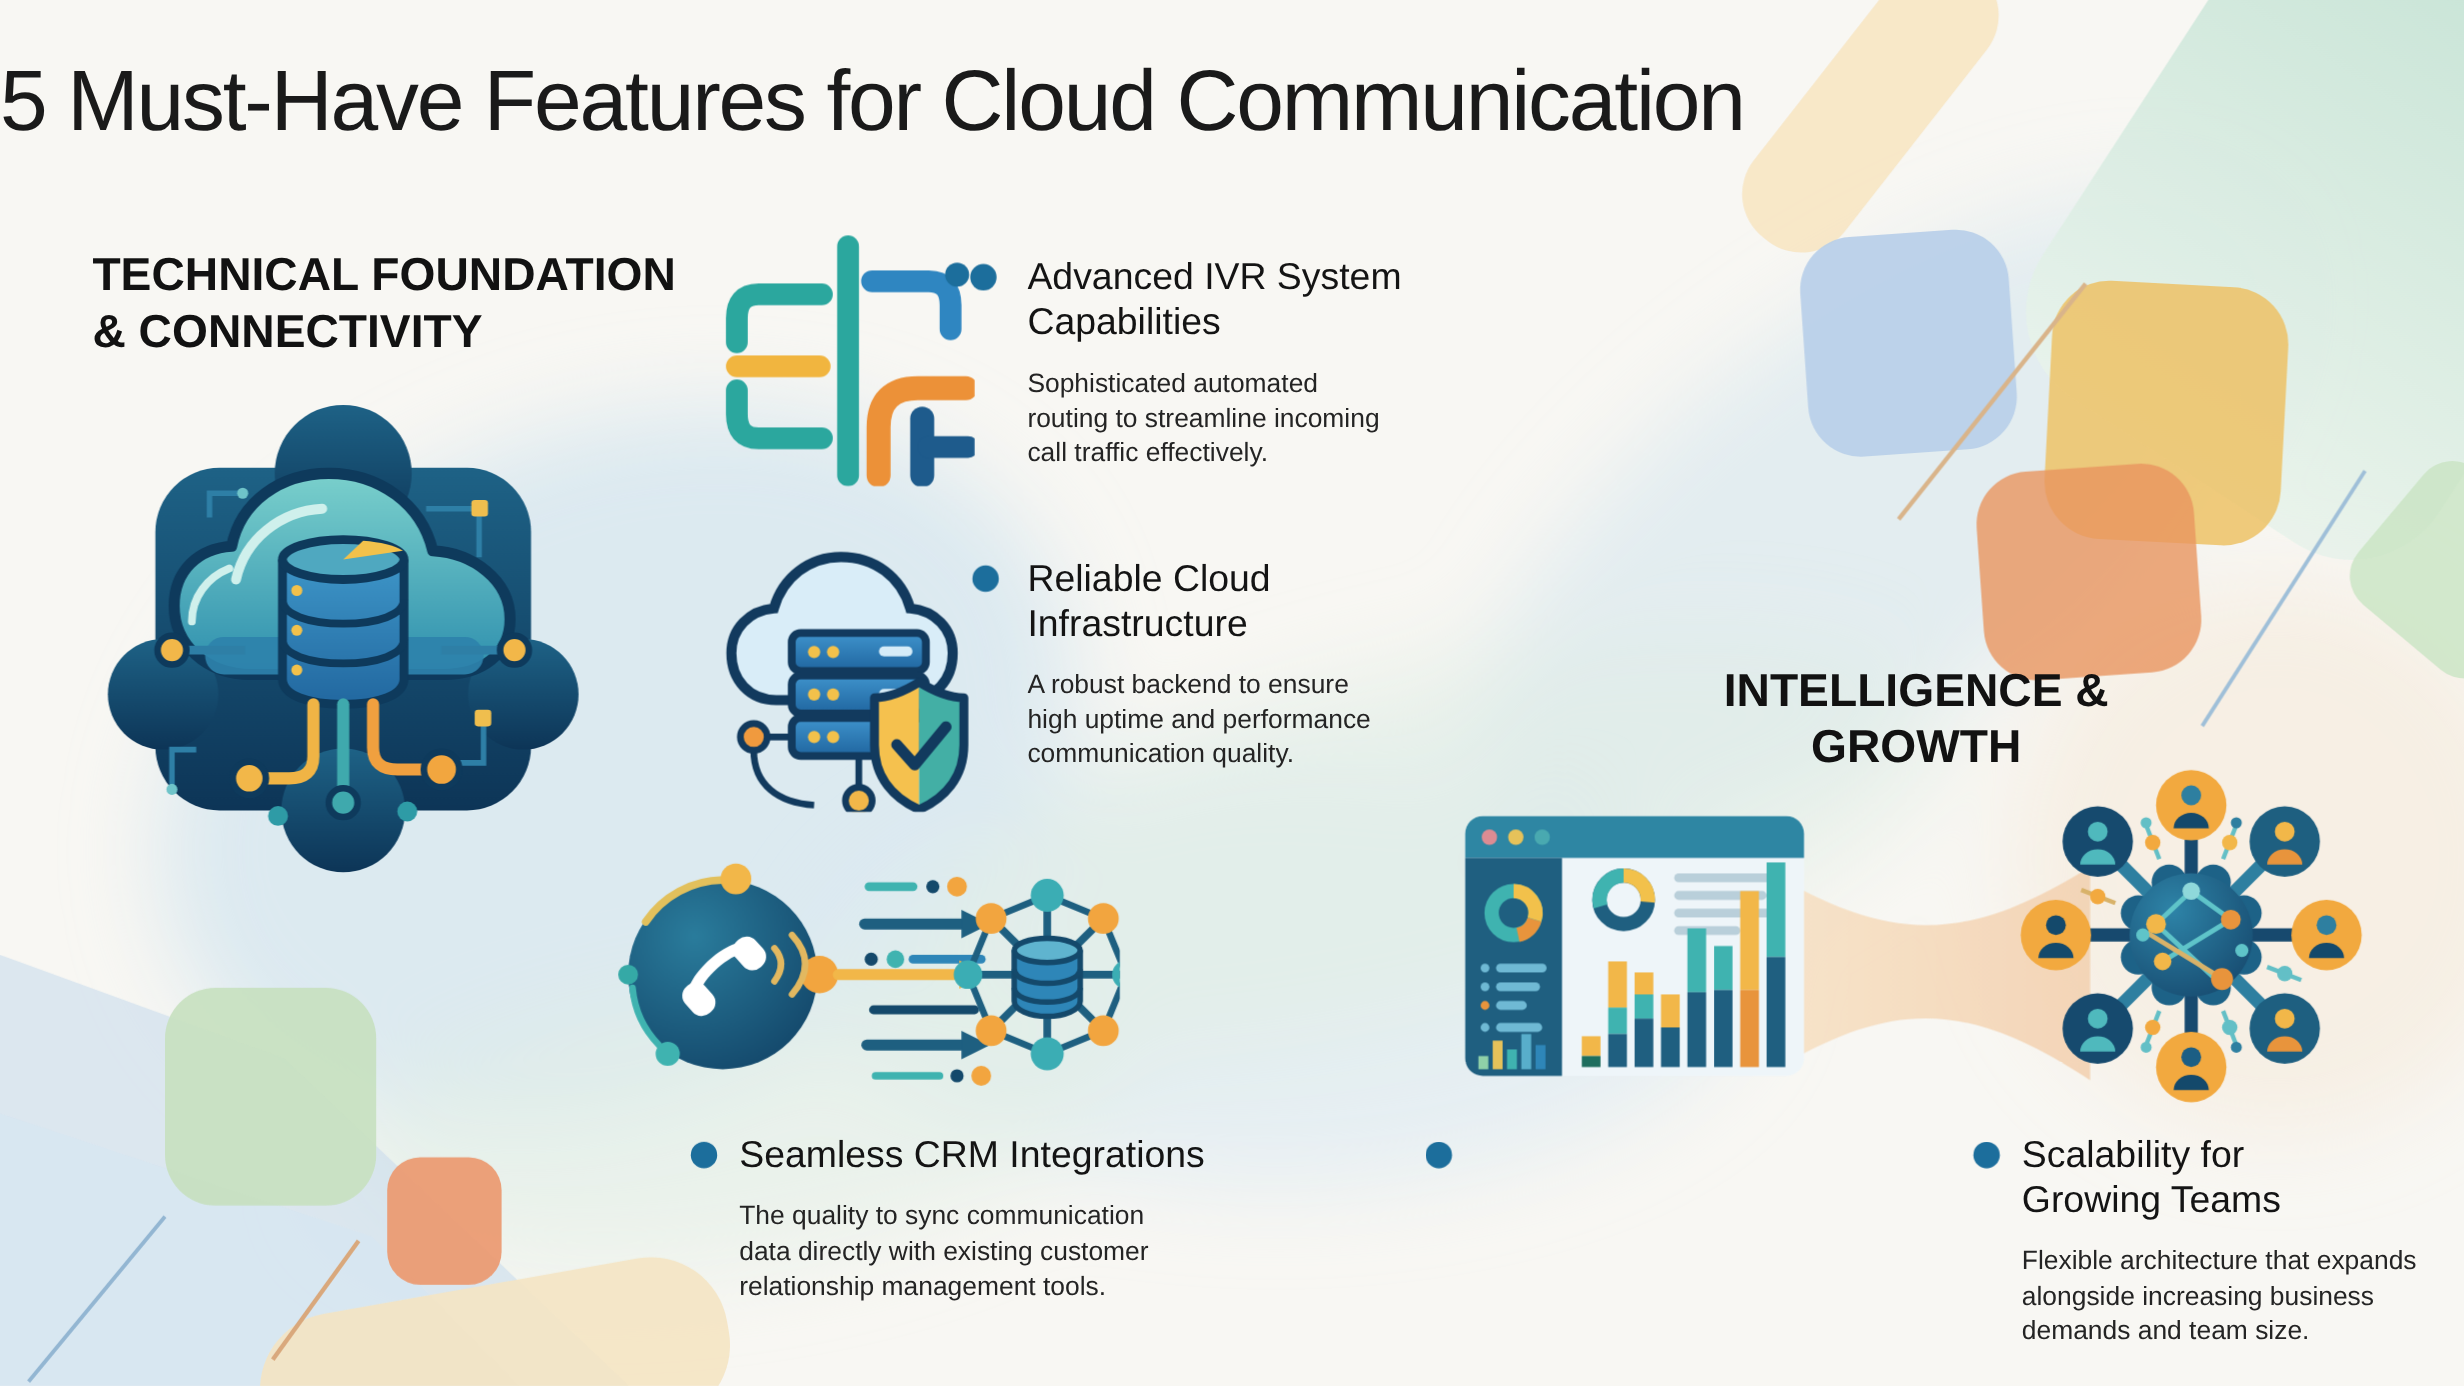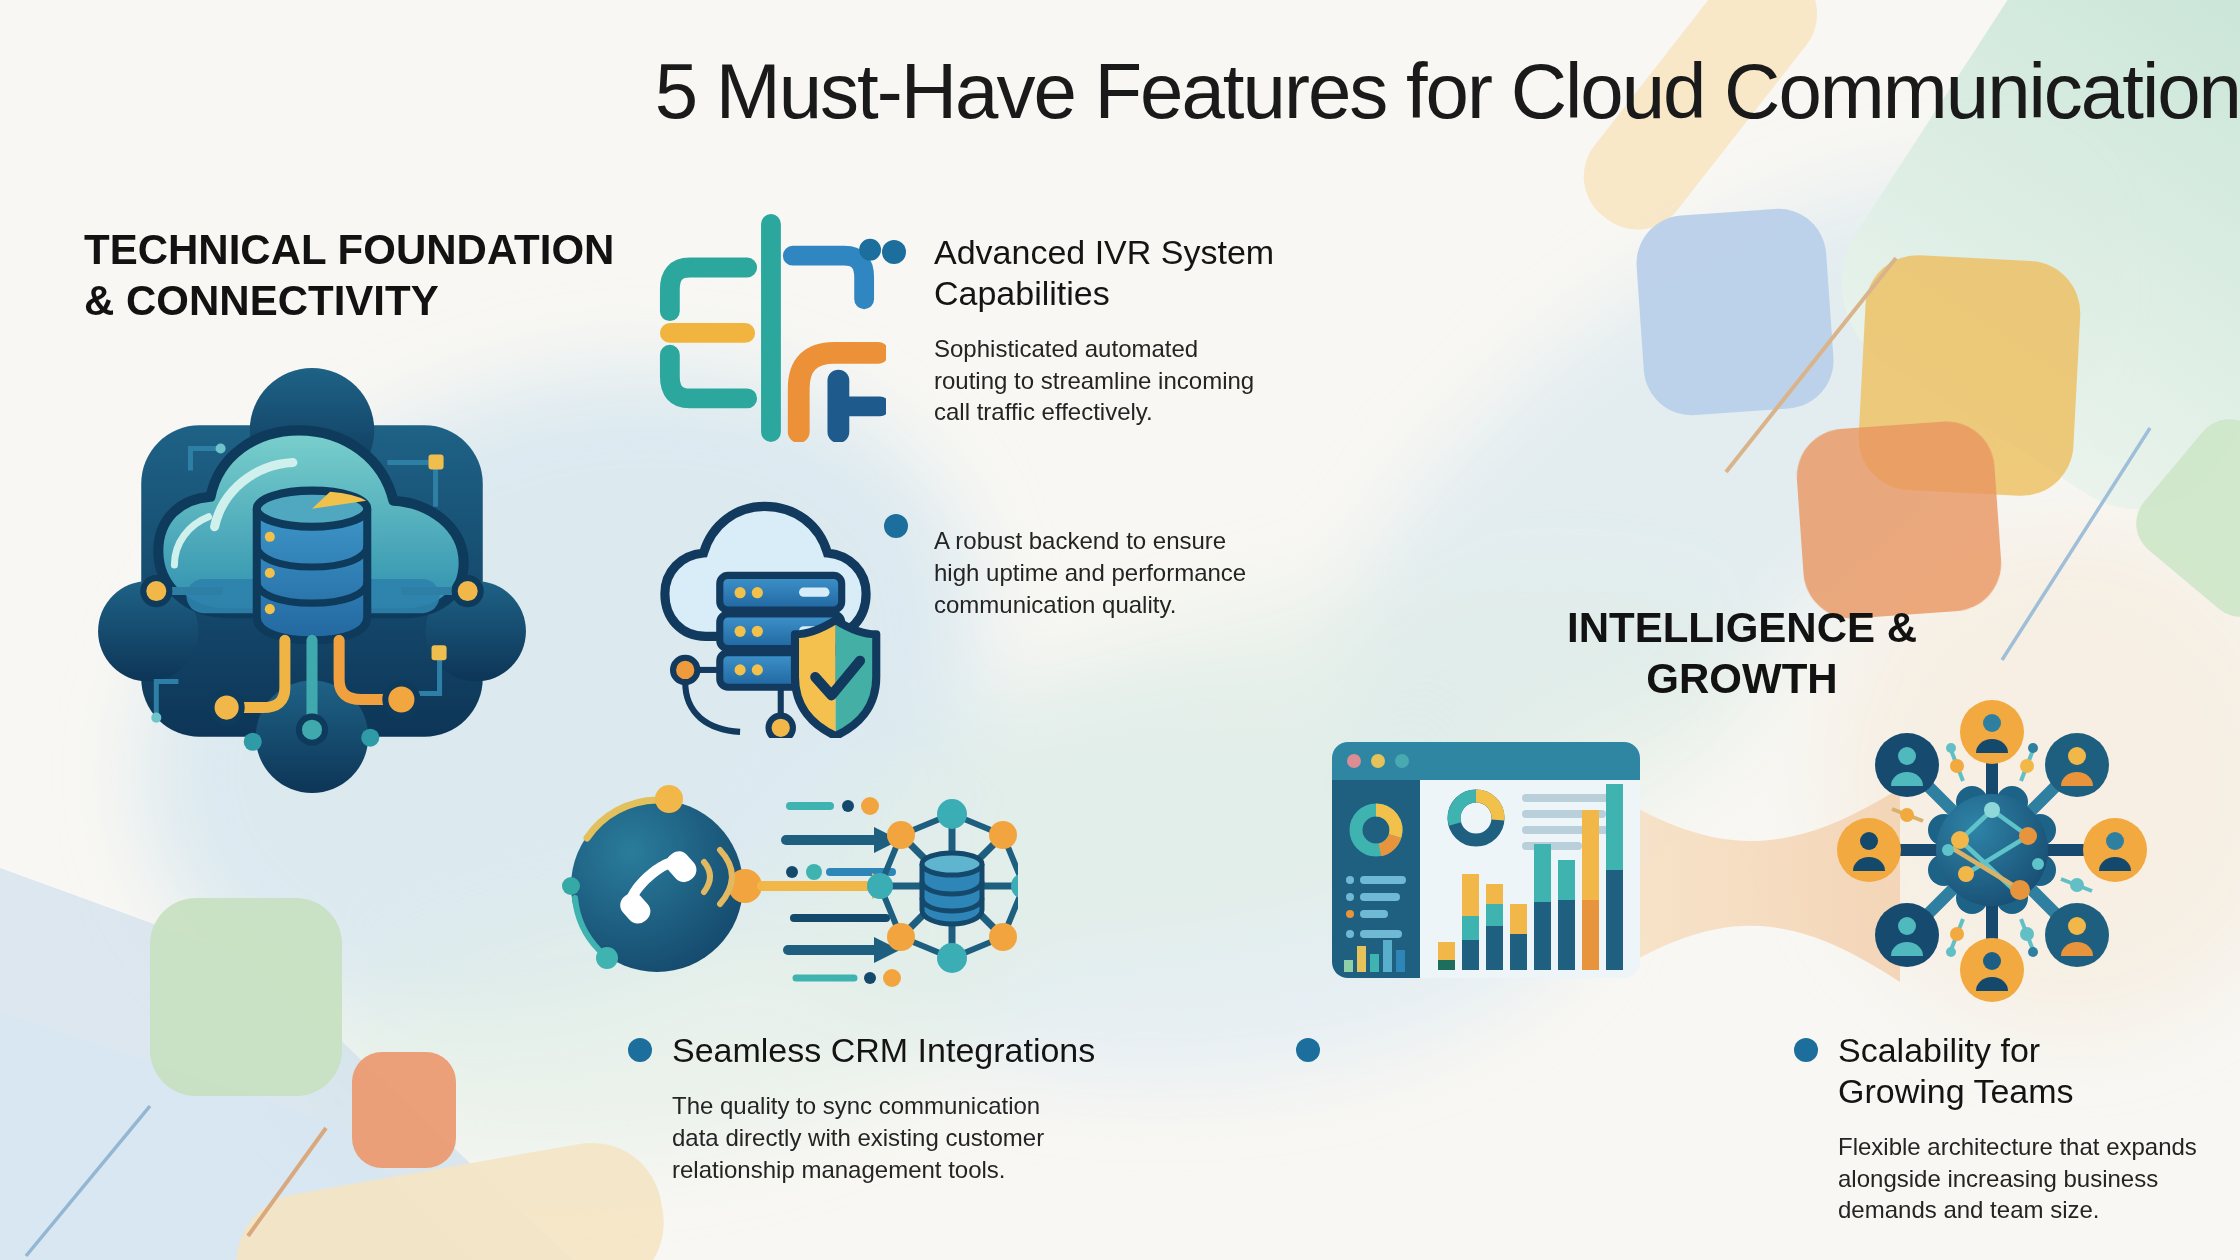--- a/index.html
+++ b/index.html
@@ -1,19 +1,19 @@
 <!DOCTYPE html>
 <html><head>
 <meta charset="utf-8">
 <style>
   html,body{margin:0;padding:0;background:#e9e9e9;}
   .canvas{position:relative;width:2240px;height:1260px;overflow:hidden;background:#F8F7F3;
           font-family:"Liberation Sans",sans-serif;color:#161616;}
   .bg{position:absolute;left:0;top:0;width:2240px;height:1260px;}
-  .title{position:absolute;top:46px;left:0;right:0;text-align:right;
+  .title{position:absolute;top:46px;left:0;right:0;text-align:left;
          font-size:78px;font-weight:500;letter-spacing:-2px;color:#1a1a1a;white-space:nowrap;}
   .sec{position:absolute;font-weight:700;font-size:42px;line-height:1.22;color:#121212;white-space:pre-line;}
   .sec-left{left:84px;top:224px;}
   .sec-right{left:1492px;top:602px;width:500px;text-align:center;}
   .feature{position:absolute;}
   .f-title{font-weight:400;font-size:34px;line-height:1.2;color:#141414;white-space:pre-line;}
   .f-desc{margin-top:19px;font-size:24px;line-height:1.33;color:#242424;white-space:pre-line;}
   .bullet{position:absolute;width:24px;height:24px;border-radius:50%;background:#1C6E9C;}
   .icon{position:absolute;}
   .icon svg{display:block;width:100%;height:100%;}
@@ -194,20 +194,22 @@
       <g>
         <path d="M186,132 C170,142 156,146 146,146 V188 C146,218 164,236 186,246 Z" fill="#F5C14E"></path>
         <path d="M186,132 C202,142 216,146 226,146 V188 C226,218 208,236 186,246 Z" fill="#43AFA5"></path>
         <path d="M186,132 C202,142 216,146 226,146 V188 C226,218 208,236 186,246 C164,236 146,218 146,188 V146 C156,146 170,142 186,132 Z" fill="none" stroke="#123A5E" stroke-width="8" stroke-linejoin="round"></path>
         <path d="M166,188 L182,206 L210,172" fill="none" stroke="#123A5E" stroke-width="10" stroke-linecap="round" stroke-linejoin="round"></path>
       </g>
     </svg>
   </div>
   <span class="bullet" style="left:884px;top:514px;"></span>
   <div class="feature" style="left:934px;top:506px;width:380px;">
+    <div class="f-title">Reliable Cloud
+Infrastructure</div>
     <div class="f-desc">A robust backend to ensure
 high uptime and performance
 communication quality.</div>
   </div>
 
   <div class="icon" style="left:562px;top:778px;width:456px;height:218px;">
     <svg viewBox="0 0 456 218">
       <defs>
         <radialGradient id="phG" cx="0.35" cy="0.3" r="1">
             <stop offset="0" stop-color="#2A7C9C"></stop>

